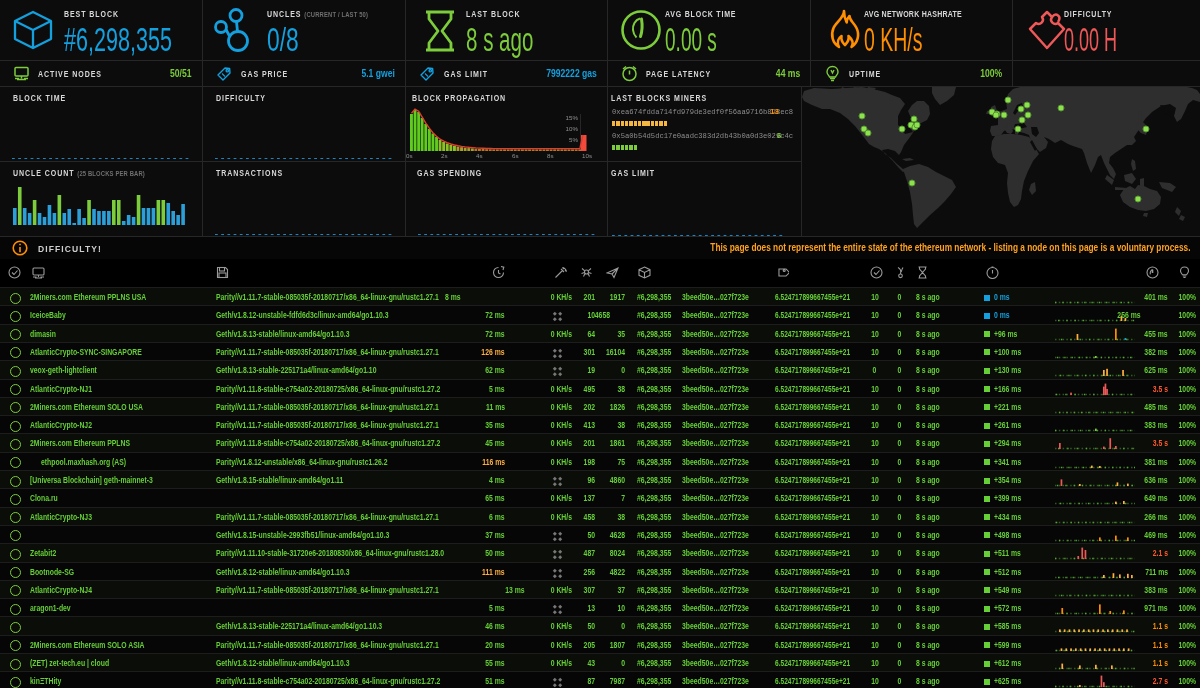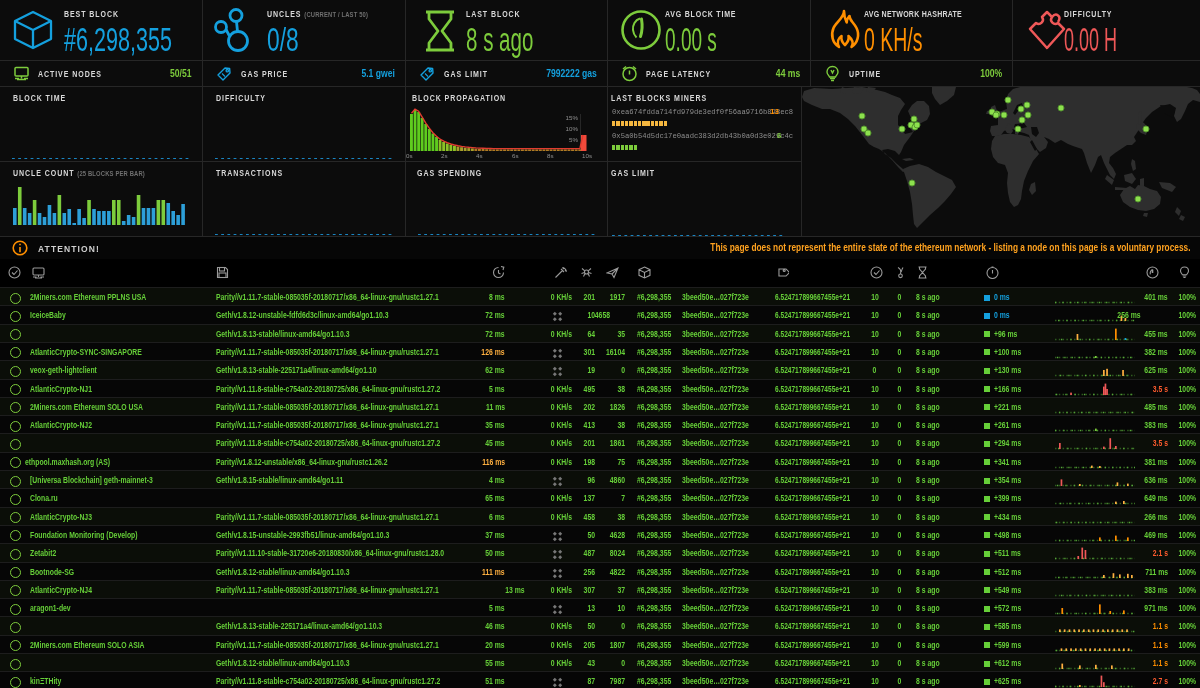--- a/index.html
+++ b/index.html
@@ -330,21 +330,21 @@
       <circle cx="336" cy="112" r="3" fill="#8de04e" stroke="#55962e" stroke-width="1"></circle>
       <circle cx="110" cy="96" r="3" fill="#8de04e" stroke="#55962e" stroke-width="1"></circle>
     </svg></div>
 <div class="panel" style="left:0;top:237px;width:1200px;height:22px;background:#060606">
     <div class="abs" style="left:12px;top:3px"><svg width="16" height="16" viewBox="0 0 16 16" style="">
         <g fill="none" stroke="#ff8f00" stroke-width="1.6">
           <circle cx="8" cy="8" r="6.8"></circle>
           <path d="M8 3.8 L8 5.2 M8 7 L8 12.2"></path>
         </g>
       </svg></div>
-    <div class="abs" style="left:38px;top:7px;font-size:8.5px;font-weight:bold;letter-spacing:1.1px;color:#cfcfcf">ATTENTION!</div>
+    <div class="abs" style="left:38px;top:7px;font-size:8.5px;font-weight:bold;letter-spacing:1.1px;color:#cfcfcf">DIFFICULTY!</div>
     <div class="abs" style="right:10px;top:5px;font-size:10px;font-weight:bold;color:#ffa21f;transform:scaleX(0.83);transform-origin:100% 0">This page does not represent the entire state of the ethereum network - listing a node on this page is a voluntary process.</div>
   </div>
 <div class="panel" style="left:0;top:259px;width:1200px;height:28px;background:#000">
     <div style="position:absolute;left:8px;top:6px"><svg width="13" height="13" viewBox="0 0 13 13" style="">
         <g fill="none" stroke="#9a9a9a" stroke-width="1.1">
           <circle cx="6.5" cy="6.5" r="5.5"></circle>
           <path d="M4 6.5 L6 8.5 L9.5 4.5"></path>
         </g>
       </svg></div>
     <div style="position:absolute;left:32px;top:6px"><svg width="13" height="13" viewBox="0 0 13 13" style="">
@@ -428,21 +428,21 @@
         <g fill="none" stroke="#9a9a9a" stroke-width="1.1">
           <path d="M6.5 1 C9 1 10.5 2.8 10.5 5 C10.5 6.8 9 7.6 8.7 8.7 L4.3 8.7 C4 7.6 2.5 6.8 2.5 5 C2.5 2.8 4 1 6.5 1 Z"></path>
           <path d="M4.8 10 L8.2 10 M5.4 11.5 L7.6 11.5"></path>
         </g>
       </svg></div>
   </div>
 <div class="row" style="top:287.0px;background:#0b0e08;border-top:1px solid #1d1d1d">
     <div class="rc" style="left:10px;top:4.5px;width:9px;height:9px;border:1.6px solid #7dcc3c;border-radius:50%"></div>
     <div class="rc" style="left:30px;width:185px"><span class="cl">2Miners.com Ethereum PPLNS USA</span></div>
     <div class="rc" style="left:216px;width:240px"><span class="cl">Parity//v1.11.7-stable-085035f-20180717/x86_64-linux-gnu/rustc1.27.1</span></div>
-    <div class="rc" style="left:440px;width:65px;text-align:right;color:#66cf38"><span class="cr">8 ms</span></div>
+    <div class="rc" style="left:440px;width:65px;text-align:left;color:#66cf38"><span class="cr">8 ms</span></div>
     <div class="rc" style="left:520px;width:52px;text-align:right"><span class="cr">0 KH/s</span></div>
     <div class="rc" style="left:570px;width:25px;text-align:right"><span class="cr">201</span></div>
     <div class="rc" style="left:590px;width:35px;text-align:right"><span class="cr">1917</span></div>
     <div class="rc" style="left:637px;width:75px"><span class="cl">#6,298,355</span></div>
     <div class="rc" style="left:682px;width:72px"><span class="cl">3beed50e…027f723e</span></div>
     <div class="rc" style="left:775px;width:110px"><span class="cl" style="transform:scaleX(0.73)">6.524717899667455e+21</span></div>
     <div class="rc" style="left:865px;width:20px;text-align:center"><span class="cl" style="transform-origin:50% 50%">10</span></div>
     <div class="rc" style="left:893px;width:14px;text-align:center"><span class="cl" style="transform-origin:50% 50%">0</span></div>
     <div class="rc" style="left:916px;width:30px"><span class="cl">8 s ago</span></div>
     <div class="rc" style="left:984px;width:6px;top:6.5px;height:6px;background:#14a0de"></div>
@@ -481,20 +481,21 @@
         <line x1="0" y1="12.5" x2="80" y2="12.5" stroke="#2e5c1e" stroke-width="1.5" stroke-dasharray="1.5 2.3"></line>
         <line x1="3" y1="12.5" x2="80" y2="12.5" stroke="#56a438" stroke-width="1.5" stroke-dasharray="1.3 7"></line>
         <rect x="65.6" y="7.6" width="1.7" height="5.4" fill="#ffb040"></rect>
         <rect x="69.6" y="10.0" width="1.7" height="3.0" fill="#ffb040"></rect>
       </svg></div>
     <div class="rc" style="left:1110px;width:58px;color:#66cf38"><span class="cr">256 ms</span></div>
     <div class="rc" style="left:1172px;width:24px;text-align:right"><span class="cr">100%</span></div>
   </div>
 <div class="row" style="top:323.6px;background:#0b0e08;border-top:1px solid #1d1d1d">
     <div class="rc" style="left:10px;top:4.5px;width:9px;height:9px;border:1.6px solid #7dcc3c;border-radius:50%"></div>
+    <div class="rc" style="left:30px;width:185px"><span class="cl">dimasin</span></div>
     <div class="rc" style="left:216px;width:240px"><span class="cl">Geth/v1.8.13-stable/linux-amd64/go1.10.3</span></div>
     <div class="rc" style="left:440px;width:65px;text-align:right;color:#66cf38"><span class="cr">72 ms</span></div>
     <div class="rc" style="left:520px;width:52px;text-align:right"><span class="cr">0 KH/s</span></div>
     <div class="rc" style="left:570px;width:25px;text-align:right"><span class="cr">64</span></div>
     <div class="rc" style="left:590px;width:35px;text-align:right"><span class="cr">35</span></div>
     <div class="rc" style="left:637px;width:75px"><span class="cl">#6,298,355</span></div>
     <div class="rc" style="left:682px;width:72px"><span class="cl">3beed50e…027f723e</span></div>
     <div class="rc" style="left:775px;width:110px"><span class="cl" style="transform:scaleX(0.73)">6.524717899667455e+21</span></div>
     <div class="rc" style="left:865px;width:20px;text-align:center"><span class="cl" style="transform-origin:50% 50%">10</span></div>
     <div class="rc" style="left:893px;width:14px;text-align:center"><span class="cl" style="transform-origin:50% 50%">0</span></div>
@@ -644,20 +645,21 @@
     <div class="rc" style="left:1055px;top:2px"><svg width="80" height="14" viewBox="0 0 80 14" style="">
         <line x1="0" y1="12.5" x2="80" y2="12.5" stroke="#2e5c1e" stroke-width="1.5" stroke-dasharray="1.5 2.3"></line>
         <line x1="0" y1="12.5" x2="80" y2="12.5" stroke="#56a438" stroke-width="1.5" stroke-dasharray="1.3 7"></line>
         <rect x="40.0" y="10.6" width="1.7" height="2.4" fill="#7dcc3c"></rect>
       </svg></div>
     <div class="rc" style="left:1110px;width:58px;text-align:right;color:#66cf38"><span class="cr">383 ms</span></div>
     <div class="rc" style="left:1172px;width:24px;text-align:right"><span class="cr">100%</span></div>
   </div>
 <div class="row" style="top:433.4px;background:#0b0e08;border-top:1px solid #1d1d1d">
     <div class="rc" style="left:10px;top:4.5px;width:9px;height:9px;border:1.6px solid #7dcc3c;border-radius:50%"></div>
+    <div class="rc" style="left:30px;width:185px"><span class="cl">2Miners.com Ethereum PPLNS</span></div>
     <div class="rc" style="left:216px;width:240px"><span class="cl">Parity//v1.11.8-stable-c754a02-20180725/x86_64-linux-gnu/rustc1.27.2</span></div>
     <div class="rc" style="left:440px;width:65px;text-align:right;color:#66cf38"><span class="cr">45 ms</span></div>
     <div class="rc" style="left:520px;width:52px;text-align:right"><span class="cr">0 KH/s</span></div>
     <div class="rc" style="left:570px;width:25px;text-align:right"><span class="cr">201</span></div>
     <div class="rc" style="left:590px;width:35px;text-align:right"><span class="cr">1861</span></div>
     <div class="rc" style="left:637px;width:75px"><span class="cl">#6,298,355</span></div>
     <div class="rc" style="left:682px;width:72px"><span class="cl">3beed50e…027f723e</span></div>
     <div class="rc" style="left:775px;width:110px"><span class="cl" style="transform:scaleX(0.73)">6.524717899667455e+21</span></div>
     <div class="rc" style="left:865px;width:20px;text-align:center"><span class="cl" style="transform-origin:50% 50%">10</span></div>
     <div class="rc" style="left:893px;width:14px;text-align:center"><span class="cl" style="transform-origin:50% 50%">0</span></div>
@@ -670,21 +672,21 @@
         <rect x="4.0" y="7.0" width="1.7" height="6.0" fill="#ef5858"></rect>
         <rect x="48.0" y="10.6" width="1.7" height="2.4" fill="#ef5858"></rect>
         <rect x="54.4" y="2.2" width="1.7" height="10.8" fill="#ef5858"></rect>
         <rect x="60.0" y="10.0" width="1.7" height="3.0" fill="#ef5858"></rect>
       </svg></div>
     <div class="rc" style="left:1110px;width:58px;text-align:right;color:#ff5b2e"><span class="cr">3.5 s</span></div>
     <div class="rc" style="left:1172px;width:24px;text-align:right"><span class="cr">100%</span></div>
   </div>
 <div class="row" style="top:451.7px;background:#060606;border-top:1px solid #1d1d1d">
     <div class="rc" style="left:10px;top:4.5px;width:9px;height:9px;border:1.6px solid #7dcc3c;border-radius:50%"></div>
-    <div class="rc" style="left:25px;width:185px"><span class="cl">ethpool.maxhash.org (AS)</span></div>
+    <div class="rc" style="left:41px;width:185px"><span class="cl">ethpool.maxhash.org (AS)</span></div>
     <div class="rc" style="left:216px;width:240px"><span class="cl">Parity//v1.8.12-unstable/x86_64-linux-gnu/rustc1.26.2</span></div>
     <div class="rc" style="left:440px;width:65px;text-align:right;color:#ffb040"><span class="cr">116 ms</span></div>
     <div class="rc" style="left:520px;width:52px;text-align:right"><span class="cr">0 KH/s</span></div>
     <div class="rc" style="left:570px;width:25px;text-align:right"><span class="cr">198</span></div>
     <div class="rc" style="left:590px;width:35px;text-align:right"><span class="cr">75</span></div>
     <div class="rc" style="left:637px;width:75px"><span class="cl">#6,298,355</span></div>
     <div class="rc" style="left:682px;width:72px"><span class="cl">3beed50e…027f723e</span></div>
     <div class="rc" style="left:775px;width:110px"><span class="cl" style="transform:scaleX(0.73)">6.524717899667455e+21</span></div>
     <div class="rc" style="left:865px;width:20px;text-align:center"><span class="cl" style="transform-origin:50% 50%">10</span></div>
     <div class="rc" style="left:893px;width:14px;text-align:center"><span class="cl" style="transform-origin:50% 50%">0</span></div>
@@ -776,21 +778,20 @@
     <div class="rc" style="left:994px;width:45px;color:#66cf38"><span class="cl">+434 ms</span></div>
     <div class="rc" style="left:1055px;top:2px"><svg width="80" height="14" viewBox="0 0 80 14" style="">
         <line x1="0" y1="12.5" x2="80" y2="12.5" stroke="#2e5c1e" stroke-width="1.5" stroke-dasharray="1.5 2.3"></line>
         <line x1="1" y1="12.5" x2="80" y2="12.5" stroke="#56a438" stroke-width="1.5" stroke-dasharray="1.3 6"></line>
       </svg></div>
     <div class="rc" style="left:1110px;width:58px;text-align:right;color:#66cf38"><span class="cr">266 ms</span></div>
     <div class="rc" style="left:1172px;width:24px;text-align:right"><span class="cr">100%</span></div>
   </div>
 <div class="row" style="top:524.9px;background:#060606;border-top:1px solid #1d1d1d">
     <div class="rc" style="left:10px;top:4.5px;width:9px;height:9px;border:1.6px solid #7dcc3c;border-radius:50%"></div>
-    <div class="rc" style="left:30px;width:185px"><span class="cl">Foundation Monitoring (Develop)</span></div>
     <div class="rc" style="left:216px;width:240px"><span class="cl">Geth/v1.8.15-unstable-2993fb51/linux-amd64/go1.10.3</span></div>
     <div class="rc" style="left:440px;width:65px;text-align:right;color:#66cf38"><span class="cr">37 ms</span></div>
     <div class="rc" style="left:552px;width:14px;padding-top:4px"><svg width="11" height="11" viewBox="0 0 11 11" style="">
         <g fill="#777">
           <path d="M2.8 0.8 L4.8 2.8 L2.8 4.8 L0.8 2.8 Z"></path>
           <path d="M8.2 0.8 L10.2 2.8 L8.2 4.8 L6.2 2.8 Z"></path>
           <path d="M2.8 6.2 L4.8 8.2 L2.8 10.2 L0.8 8.2 Z"></path>
           <path d="M8.2 6.2 L10.2 8.2 L8.2 10.2 L6.2 8.2 Z"></path>
         </g>
       </svg></div>
@@ -1009,20 +1010,21 @@
         <rect x="58.4" y="10.4" width="1.7" height="2.6" fill="#ffb040"></rect>
         <rect x="63.2" y="10.4" width="1.7" height="2.6" fill="#ffb040"></rect>
         <rect x="68.0" y="10.4" width="1.7" height="2.6" fill="#ffb040"></rect>
         <rect x="72.8" y="10.4" width="1.7" height="2.6" fill="#ffb040"></rect>
       </svg></div>
     <div class="rc" style="left:1110px;width:58px;text-align:right;color:#ff8f00"><span class="cr">1.1 s</span></div>
     <div class="rc" style="left:1172px;width:24px;text-align:right"><span class="cr">100%</span></div>
   </div>
 <div class="row" style="top:653.0px;background:#0b0e08;border-top:1px solid #1d1d1d">
     <div class="rc" style="left:10px;top:4.5px;width:9px;height:9px;border:1.6px solid #7dcc3c;border-radius:50%"></div>
+    <div class="rc" style="left:30px;width:185px"><span class="cl">(ZET) zet-tech.eu | cloud</span></div>
     <div class="rc" style="left:216px;width:240px"><span class="cl">Geth/v1.8.12-stable/linux-amd64/go1.10.3</span></div>
     <div class="rc" style="left:440px;width:65px;text-align:right;color:#66cf38"><span class="cr">55 ms</span></div>
     <div class="rc" style="left:520px;width:52px;text-align:right"><span class="cr">0 KH/s</span></div>
     <div class="rc" style="left:570px;width:25px;text-align:right"><span class="cr">43</span></div>
     <div class="rc" style="left:590px;width:35px;text-align:right"><span class="cr">0</span></div>
     <div class="rc" style="left:637px;width:75px"><span class="cl">#6,298,355</span></div>
     <div class="rc" style="left:682px;width:72px"><span class="cl">3beed50e…027f723e</span></div>
     <div class="rc" style="left:775px;width:110px"><span class="cl" style="transform:scaleX(0.73)">6.524717899667455e+21</span></div>
     <div class="rc" style="left:865px;width:20px;text-align:center"><span class="cl" style="transform-origin:50% 50%">10</span></div>
     <div class="rc" style="left:893px;width:14px;text-align:center"><span class="cl" style="transform-origin:50% 50%">0</span></div>

